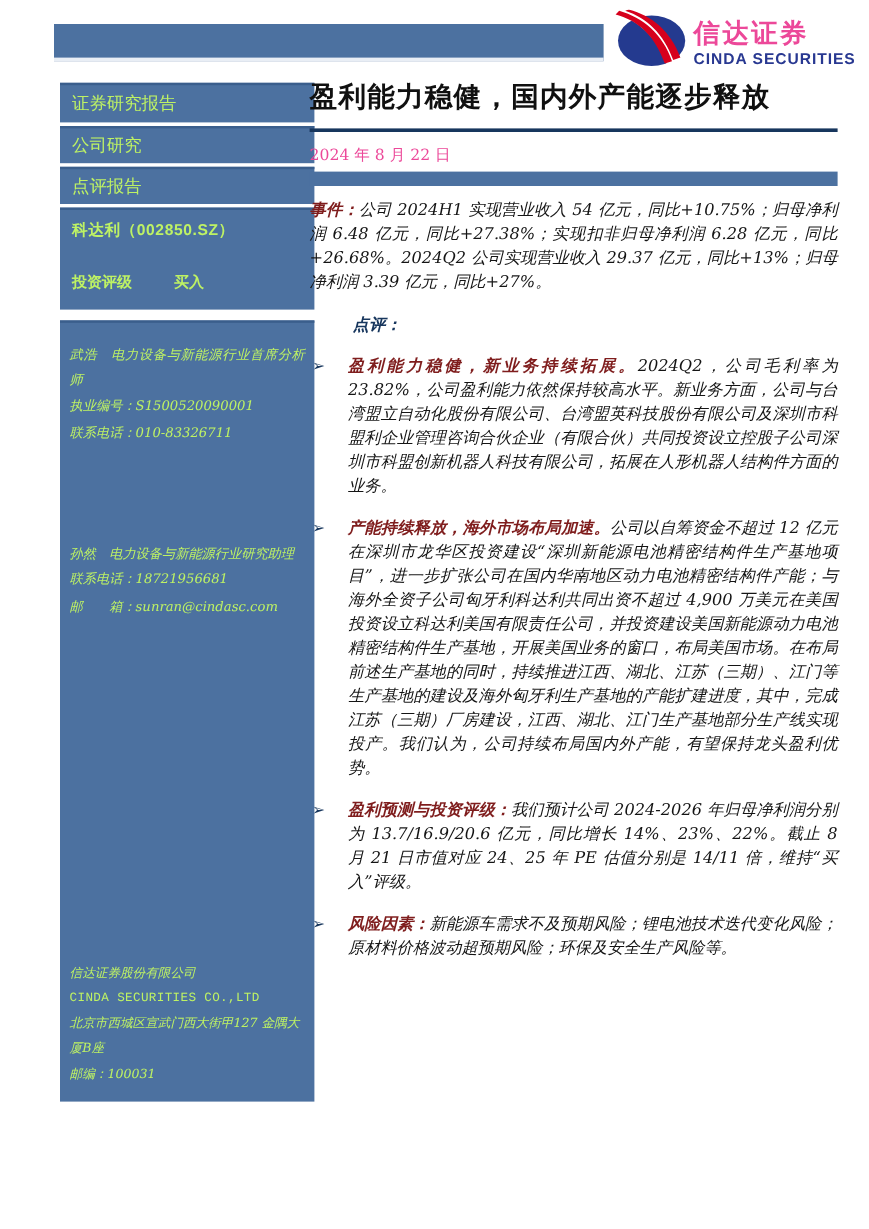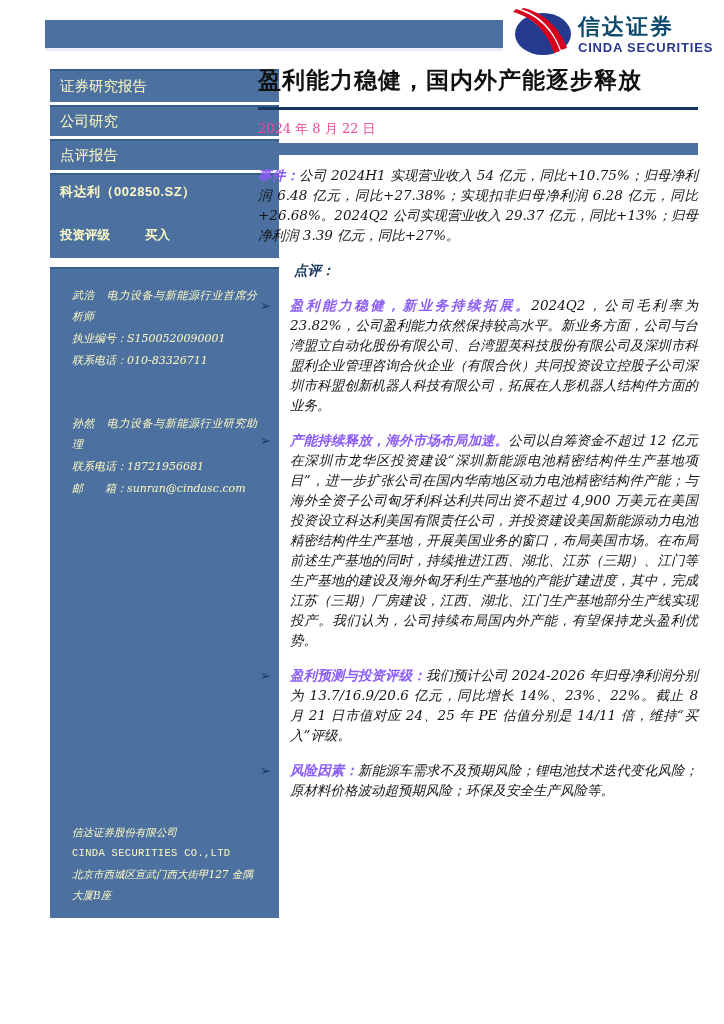--- a/index.html
+++ b/index.html
@@ -9,59 +9,59 @@
   }
 
   
   .header-bar {
     position:absolute; left:45px; top:20px; width:458px; height:28px;
     background:#4C71A0; border-bottom:3px solid #E9EEF5;
   }
   .logo { position:absolute; left:509px; top:8px; display:flex; align-items:center; }
   .logo-mark { width:64px; height:50px; }
   .logo-text { margin-left:5px; display:flex; flex-direction:column; line-height:1; }
-  .logo-cn { font-size:22px; font-weight:bold; color:#0c4a6e; letter-spacing:2px; }
+  .logo-cn { font-size:22px; font-weight:bold; color:#ec4899; letter-spacing:2px; }
   .logo-en { font-size:13px; font-weight:bold; color:#283891; letter-spacing:0.8px; margin-top:3px; }
 
   
   .side-box {
-    position:absolute; left:50px; width:229px; background:#4C71A0; color:#fef9c3;
+    position:absolute; left:50px; width:212px; background:#4C71A0; color:#bef264;
     box-sizing:border-box; border-top:2px solid #3A5E8C;
   }
   .side-tag { display:flex; align-items:center; padding-left:10px; font-size:14.5px; }
   .tag-1 { top:69px;  height:33px; }
   .tag-2 { top:105px; height:31px; }
   .tag-3 { top:139px; height:31px; }
   .rating-box { top:173px; height:85px; padding:8px 10px 0; }
   .stock-name { font-size:13px; font-weight:bold; letter-spacing:0.5px; }
   .rating-row { display:flex; margin-top:26px; font-size:12.5px; font-weight:bold; }
   .rating-row .lbl { width:85px; }
   .info-box {
-    top:267px; height:651px; padding:16px 22px 12px;
+    top:267px; height:651px; padding:16px 8px 12px;
     display:flex; flex-direction:column;
-    font-family:"DejaVu Serif", serif; font-style:italic; font-size:11px;
+    font-family:"DejaVu Serif", serif; font-style:italic; font-size:11px;gap:38px;
   }
   .an-line { line-height:1.95; text-align:justify; }
   .an-row { line-height:2.05; }
   .analyst-2 { margin-top:40px; }
   .company-block { margin-top:auto; font-size:10.5px; line-height:2.0; }
   .company-en { font-family:"Liberation Mono", monospace; font-style:normal; font-size:10.5px; letter-spacing:0.3px; }
 
   
   .main { position:absolute; left:258px; top:66px; width:440px; }
   .doc-title { font-size:23px; font-weight:bold; color:#101010; letter-spacing:1px; line-height:1.3; }
   .rule-thin { height:3px; background:#17365D; margin-top:11px; }
   .date-row { font-size:13px; color:#ec4899; margin:10px 0 5px; font-family:"DejaVu Serif", serif; }
   .rule-thick { height:12px; background:#4C71A0; }
 
   .body-text {
     font-size:13.5px; line-height:20px; text-align:justify; color:#141414;
     font-family:"DejaVu Serif", serif; font-style:italic;
   }
-  .lead { font-weight:bold; color:#8b5cf6; }
+  .lead { font-weight:bold; color:#7f1d1d; }
   .event-para { margin-top:10px; }
   .comment-label { margin-top:17px; font-weight:bold; color:#17365D; font-size:13.5px;
     font-family:"DejaVu Serif", serif; font-style:italic;margin-left:36px; }
   .bullets { margin:0; padding:0; list-style:none; }
   .bullet { position:relative; padding-left:32px; margin-top:15px; }
   .bullet .marker {
     position:absolute; left:2px; top:1px; color:#17365D;
     font-style:normal; font-size:13px; font-family:"DejaVu Sans", sans-serif;
   }
 </style>
@@ -122,20 +122,21 @@
       </div>
       <div class="an-row">
         <span>邮　　箱：</span><span>sunran@cindasc.com</span>
       </div>
     </div>
 
     <div class="company-block">
       <div>信达证券股份有限公司</div>
       <div class="company-en">CINDA SECURITIES CO.,LTD</div>
       <div>北京市西城区宣武门西大街甲127 金隅大厦B座</div>
+      <div>邮编：100031</div>
     </div>
   </div>
 
   <div class="main">
     <div class="doc-title">盈利能力稳健，国内外产能逐步释放</div>
     <div class="rule-thin"></div>
     <div class="date-row">2024 年 8 月 22 日</div>
     <div class="rule-thick"></div>
 
     <p class="body-text event-para">

